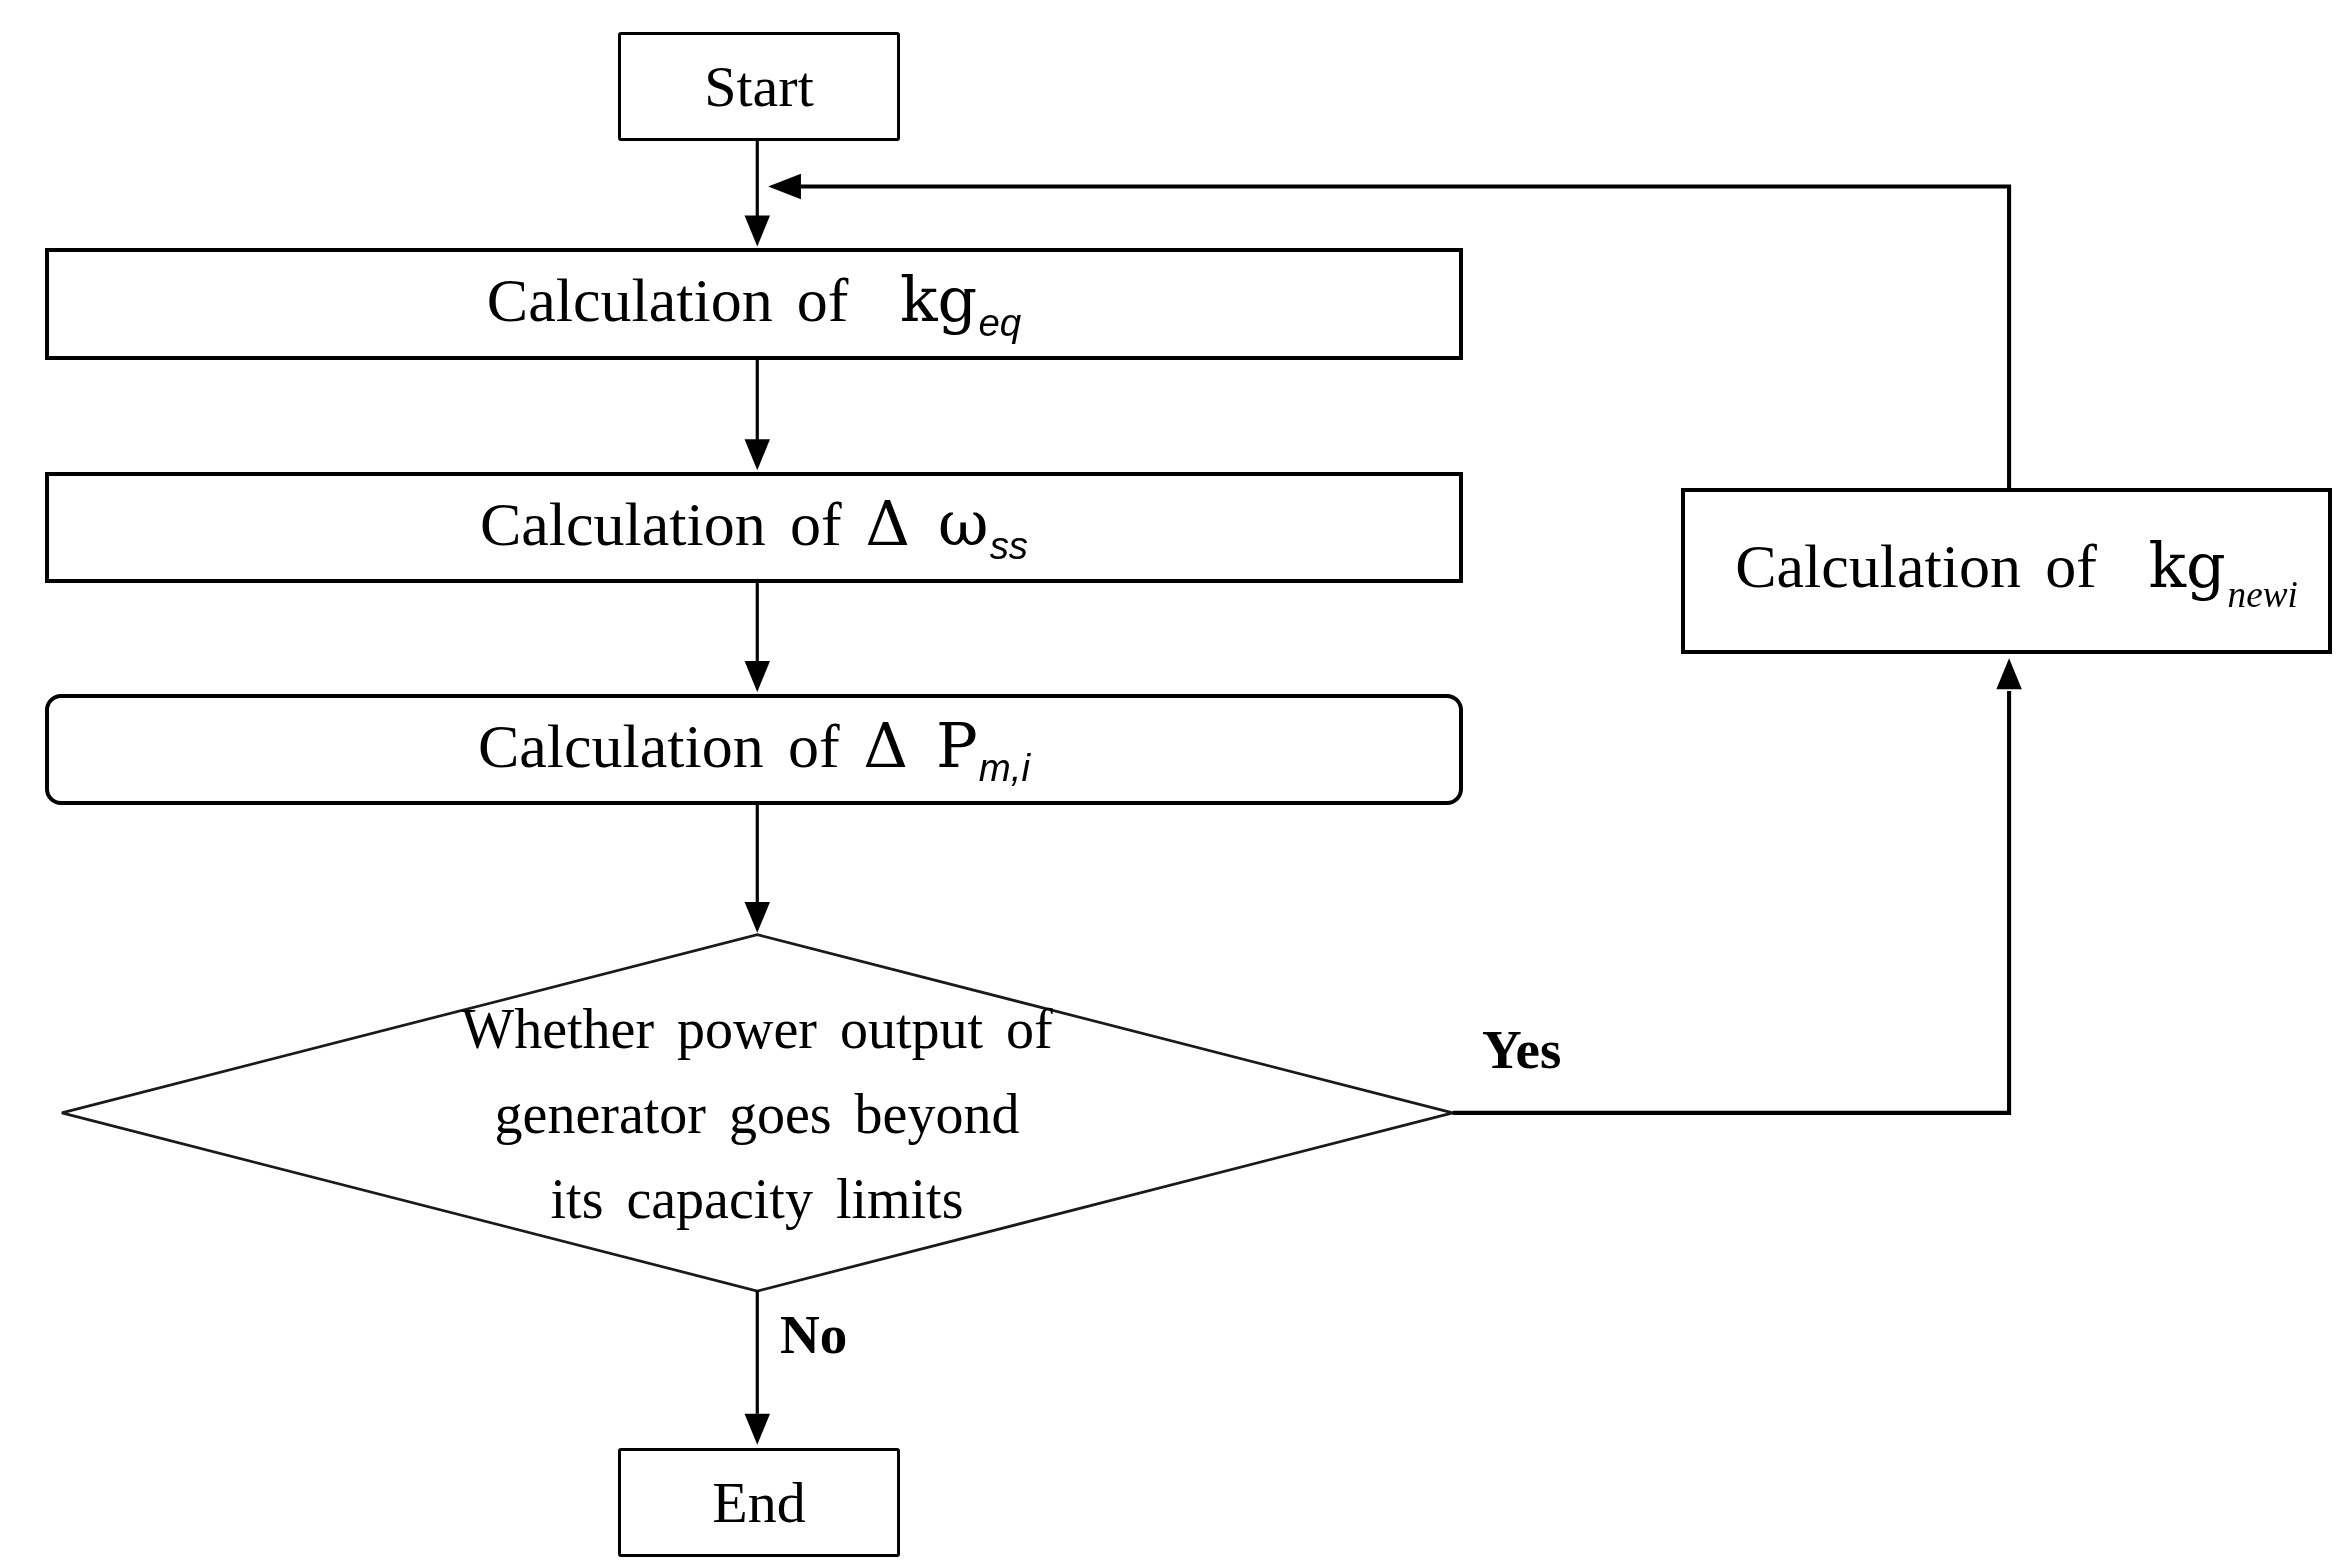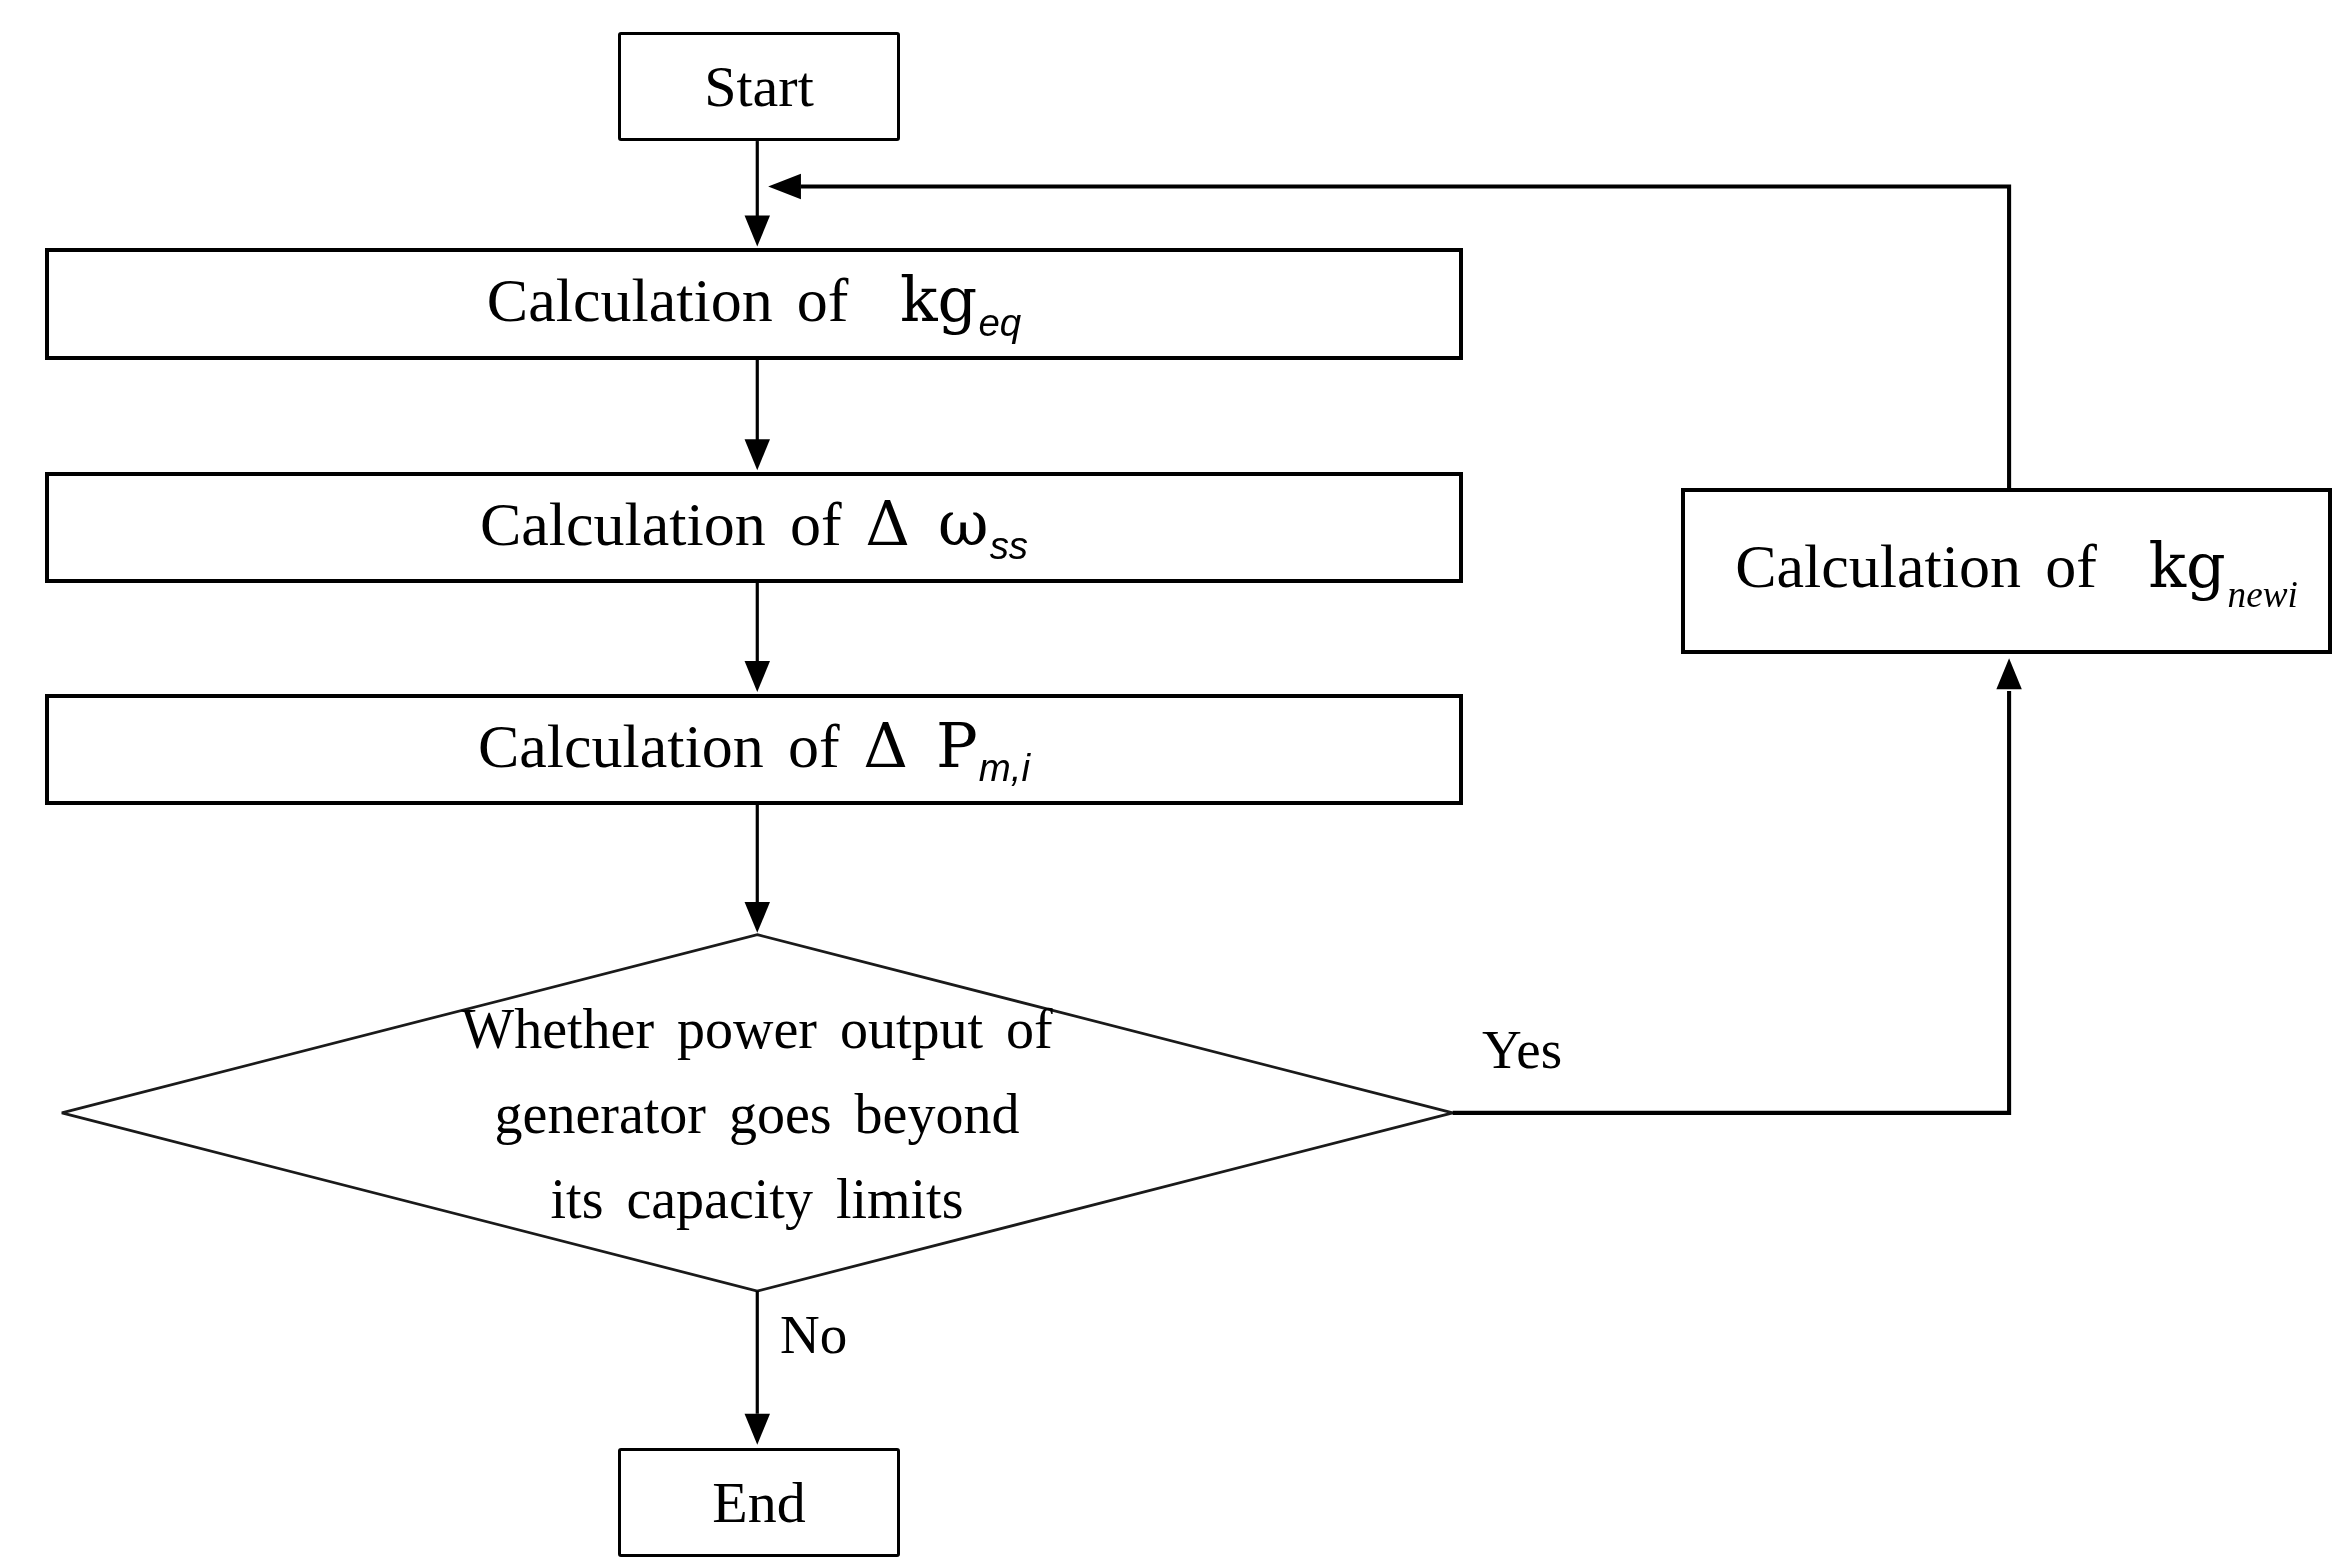--- a/index.html
+++ b/index.html
@@ -52,40 +52,41 @@
     font-size: 62px;
   }
   .terminal {
     border: 3.2px solid #000000;
     border-radius: 3px;
     font-size: 58px;
   }
   .n-start   { left: 618px;  top: 32px;   width: 282px;  height: 109px; }
   .n-calc1   { left: 45px;   top: 248px;  width: 1418px; height: 112px; }
   .n-calc2   { left: 45px;   top: 472px;  width: 1418px; height: 111px; }
-  .n-calc3   { left: 45px;   top: 694px;  width: 1418px; height: 111px; }
+  .n-calc3   { left: 45px;   top: 694px;  width: 1418px; height: 111px; border-radius: 16px; }
   .n-calcnew { left: 1681px; top: 488px;  width: 651px;  height: 166px; padding-left: 20px; }
   .n-end     { left: 618px;  top: 1448px; width: 282px;  height: 109px; }
 
   .decision-text {
     position: absolute;
     left: 348px;
     top: 987px;
     width: 818px;
     font-size: 56px;
     line-height: 85px;
     text-align: center;
     word-spacing: 0.16em;
   }
   .decision-text span { display: block; }
 
   .edge-label {
     position: absolute;
     font-size: 55px;
     line-height: 1;
+    font-weight: bold;
   }
   .lbl-yes { left: 1482px; top: 1022px; }
   .lbl-no  { left: 780px;  top: 1307px; }
 
   
   .math { margin-left: 0.38em; white-space: nowrap; }
   .mi {
     font-family: "DejaVu Serif", "Liberation Serif", serif;
     margin-left: 28px;
   }

